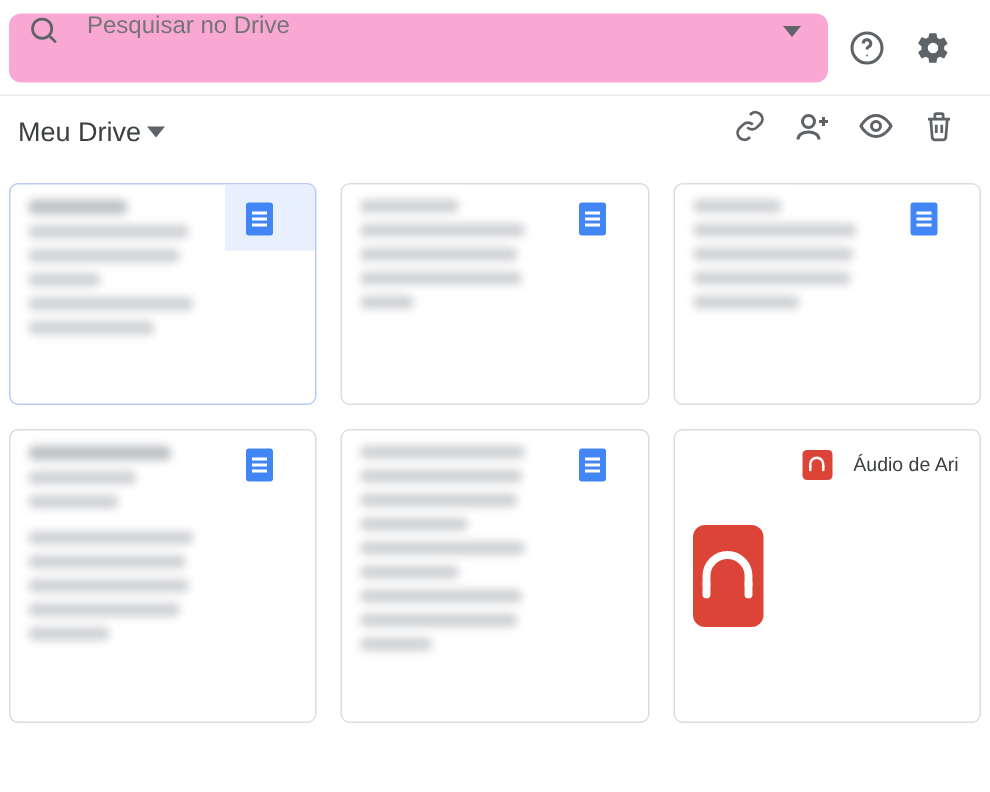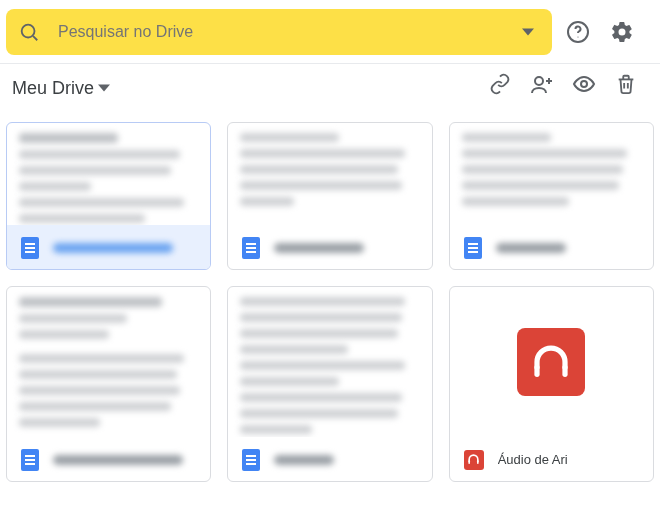--- a/index.html
+++ b/index.html
@@ -15,22 +15,22 @@
     .topbar {
       display: flex;
       align-items: center;
       padding: 10px 16px 10px 6px;
       height: 64px;
       border-bottom: 1px solid #e8eaed;
     }
     .searchbox {
       flex: 1;
       display: flex;
-      align-items: center;
-      background: #fde047;
+      align-items: flex-start;
+      background: #f9a8d4;
       border-radius: 8px;
       height: 46px;
       padding: 0 12px;
       margin-right: 4px;
     }
     .searchbox .glass { color:#5f6368; display:flex; }
     .searchbox input {
       flex: 1;
       border: none;
       background: transparent;
@@ -71,21 +71,21 @@
       display:grid;
       grid-template-columns: repeat(3, 1fr);
       gap: 16px;
     }
     .card {
       border:1px solid #dadce0;
       border-radius:6px;
       background:#fff;
       height:196px;
       display:flex;
-      flex-direction:column;
+      flex-direction:row;
       overflow:hidden;
       cursor:pointer;
     }
     .card.short { height:148px; }
     .card.selected { border-color:#b8cbf5; }
     .preview {
       flex:1;
       padding: 10px 12px;
       overflow:hidden;
     }

